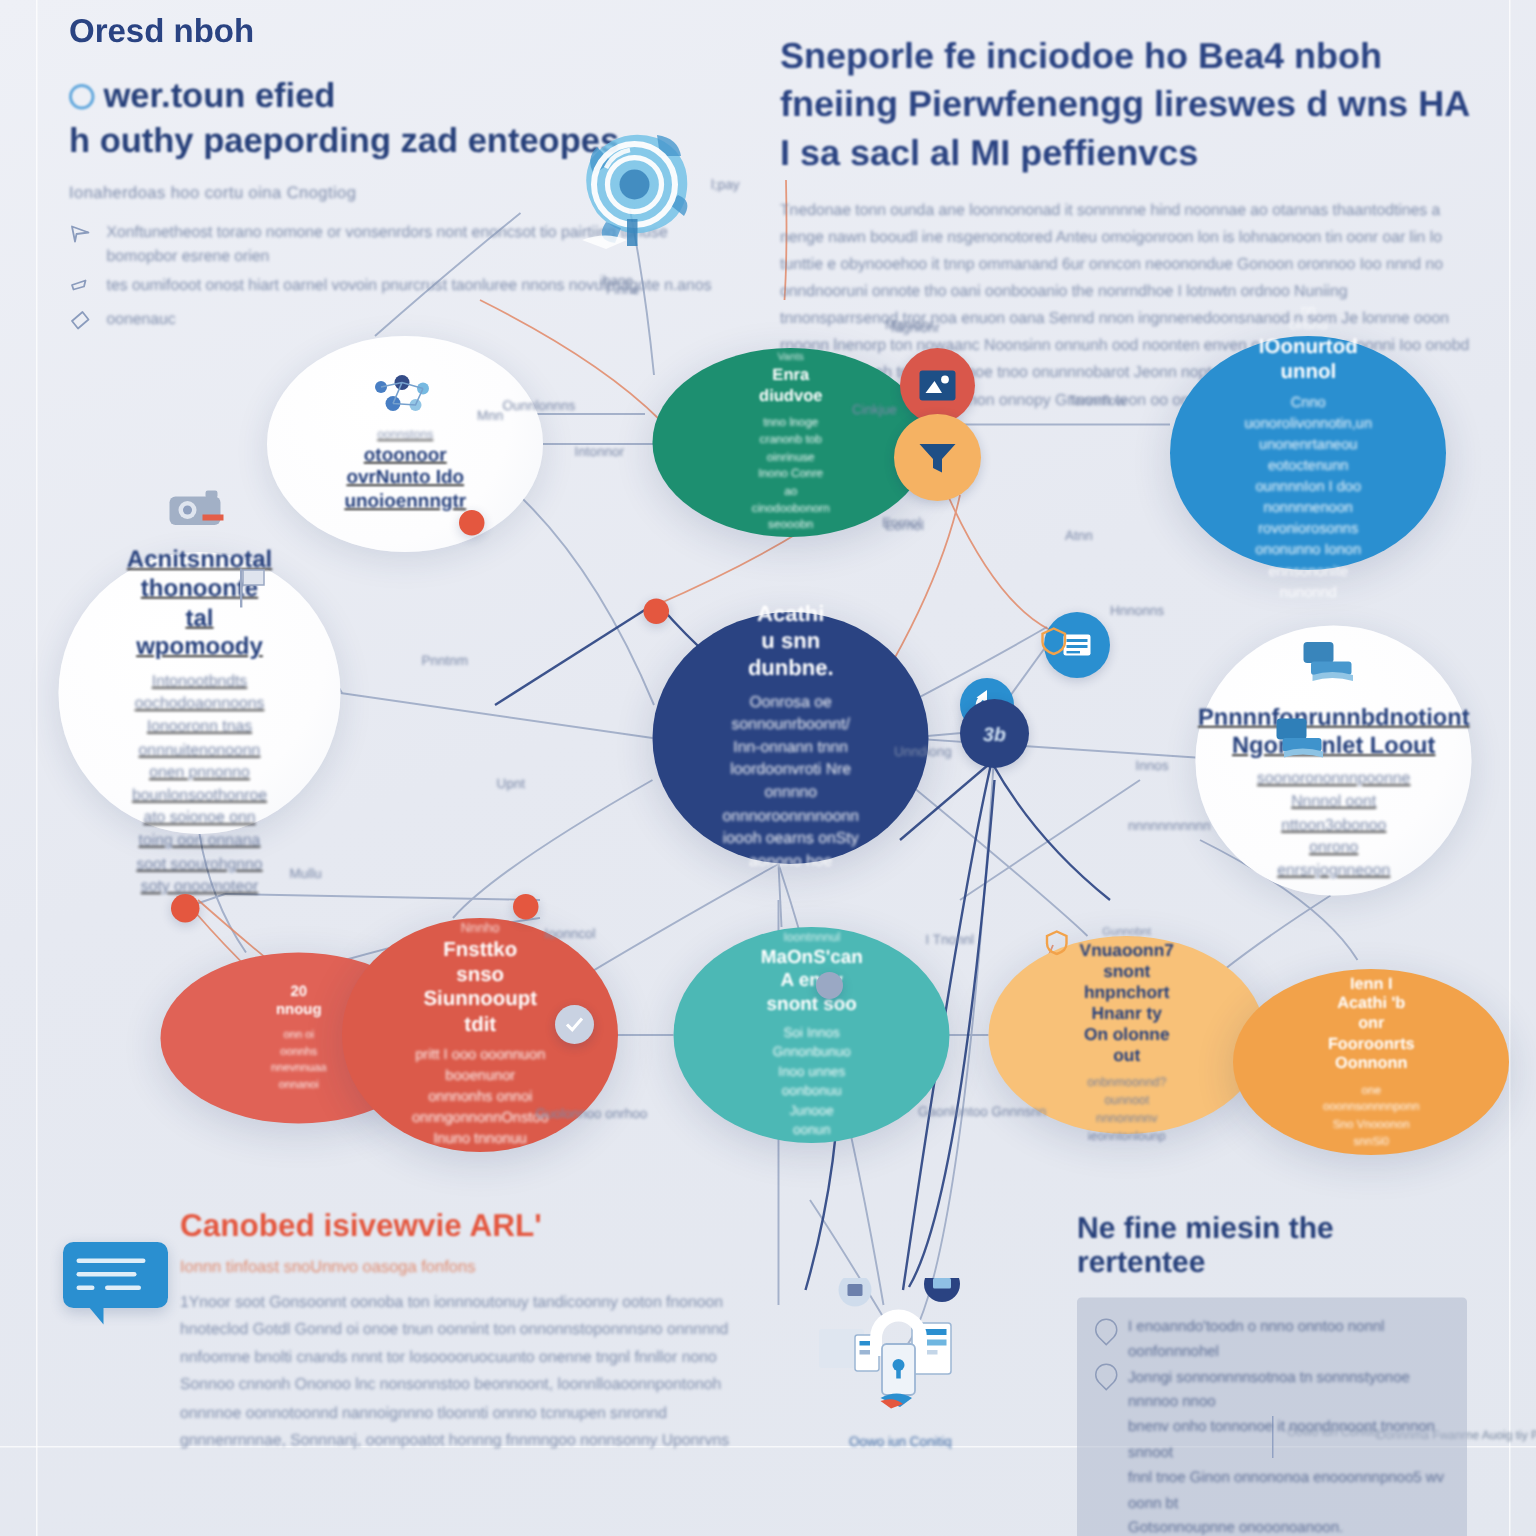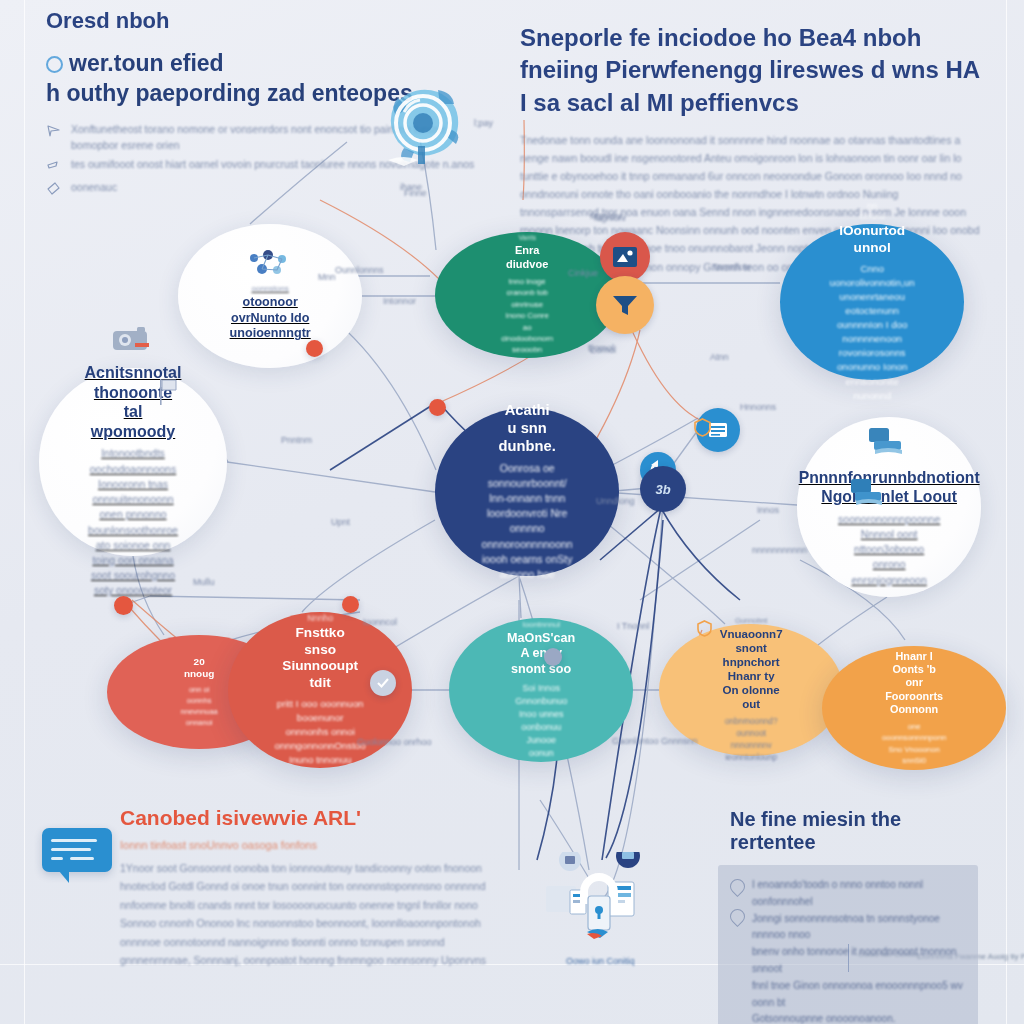--- a/index.html
+++ b/index.html
@@ -57,21 +57,21 @@
   #bl .title{font-size:21px;color:#e4573f;font-weight:bold;filter:blur(.55px);}
   #bl .sub{font-size:11px;color:#e08a6e;margin-top:9px;filter:blur(1px);}
   #bl .body{font-size:10.5px;color:#8290ae;line-height:1.75;margin-top:8px;filter:blur(1.05px);}
   #bl-bubble{position:absolute;left:42px;top:828px;width:70px;height:44px;background:#2a8fd0;border-radius:7px;
              box-shadow:0 3px 9px rgba(30,60,110,.2);}
   #bl-bubble:after{content:"";position:absolute;left:17px;bottom:-11px;border-left:10px solid transparent;
              border-right:0 solid transparent;border-top:12px solid #2a8fd0;}
   #bl-bubble .l{position:absolute;left:9px;height:3px;border-radius:2px;background:rgba(255,255,255,.85);}
 
   #br{position:absolute;left:718px;top:808px;width:260px;}
-  #br .title{font-size:20px;color:#27407a;font-weight:bold;filter:blur(.55px);margin-left:12px;}
+  #br .title{font-size:20px;color:#27407a;font-weight:bold;filter:blur(.55px);}
   #br .panel{margin-top:11px;background:rgba(176,186,205,.55);border-radius:3px;padding:12px 12px 14px 34px;}
   #br .panel .row{font-size:10px;color:#5f7097;line-height:1.68;filter:blur(1.05px);}
   #br .panel .bmark{position:absolute;width:13px;height:13px;border:1.6px solid #8e9cba;border-radius:50% 50% 50% 0;}
 
   .footnote{position:absolute;font-size:8px;color:#78879f;filter:blur(1px);white-space:nowrap;}
   svg.wires{position:absolute;left:0;top:0;width:1024px;height:1024px;pointer-events:none;}
 </style>
 </head>
 <body>
 
@@ -139,20 +139,21 @@
       <path d="M606 858 Q640 800 663 520"></path>
     </g>
   </svg>
 
   <div id="tl">
     <div class="eyebrow">Oresd nboh</div>
     <div class="title">
       <span class="dot"></span><span>wer.toun efied</span><br>
       <span>h outhy paepording zad enteopes</span>
     </div>
+    <div class="sub">Ionaherdoas hoo cortu oina Cnogtiog</div>
     <ul>
       <li>
         <span class="bullet">
           <svg width="15" height="13" viewBox="0 0 15 13">
               <path d="M2 2 L13 6 L5 7 L4 12 Z" fill="none" stroke="#8b9cbd" stroke-width="1.2" stroke-linejoin="round"></path>
             </svg>
         </span>
         <span class="txt">Xonftunetheost torano nomone or vonsenrdors nont enoncsot tio pairtiing tunuse bomopbor esrene orien</span>
       </li>
       <li>
@@ -259,21 +260,21 @@
         <div class="kicker" style="font-size:8.1px">Ioontnnnul</div>
         <div class="nm" style="font-size:12.6px">MaOnS'can A enuv snont soo</div>
         <div class="dsc" style="font-size:9px">Soi Innos Gnnonbunuo Inoo unnes oonbonuu Junooe oonun</div>
       </div>
       <div class="node dark ringshadow" style="left: 659px; top: 624px; height: 132px; width: 132px; background: rgb(248, 193, 120);">
         <div class="kicker" style="font-size:7.425px">Gunnobnt</div>
         <div class="nm" style="font-size:11.549999999999999px">Vnuaoonn7 snont  hnpnchort Hnanr ty  On olonne out</div>
         <div class="dsc" style="font-size:8.25px">onbnmoonnd? ounnoot nnnonnnnv ieonntonlounp</div>
       </div>
       <div class="node light ringshadow" style="left: 822px; top: 646px; height: 124px; width: 124px; background: rgb(242, 162, 74);">
-        <div class="nm" style="font-size:10.85px">Hnanr I Oonts  'b onr  Fooroonrts Oonnonn</div>
+        <div class="nm" style="font-size:10.85px">Ienn I Acathi  'b onr  Fooroonrts Oonnonn</div>
         <div class="dsc" style="font-size:7.75px">one ooonnsonnnnponn Sno  Vnooonon snnSi0</div>
       </div>
     </div>
 
   <div class="puck" style="left:600px;top:232px;width:50px;height:50px;background:#d9574b;">
     <svg width="26" height="22" viewBox="0 0 26 22">
         <rect x="1" y="1" width="24" height="20" rx="2" fill="#1e4f86"></rect>
         <path d="M5 16 L11 8 L16 16 Z" fill="#ffffff"></path>
         <circle cx="18" cy="7" r="2.6" fill="#ffffff"></circle>
       </svg>

